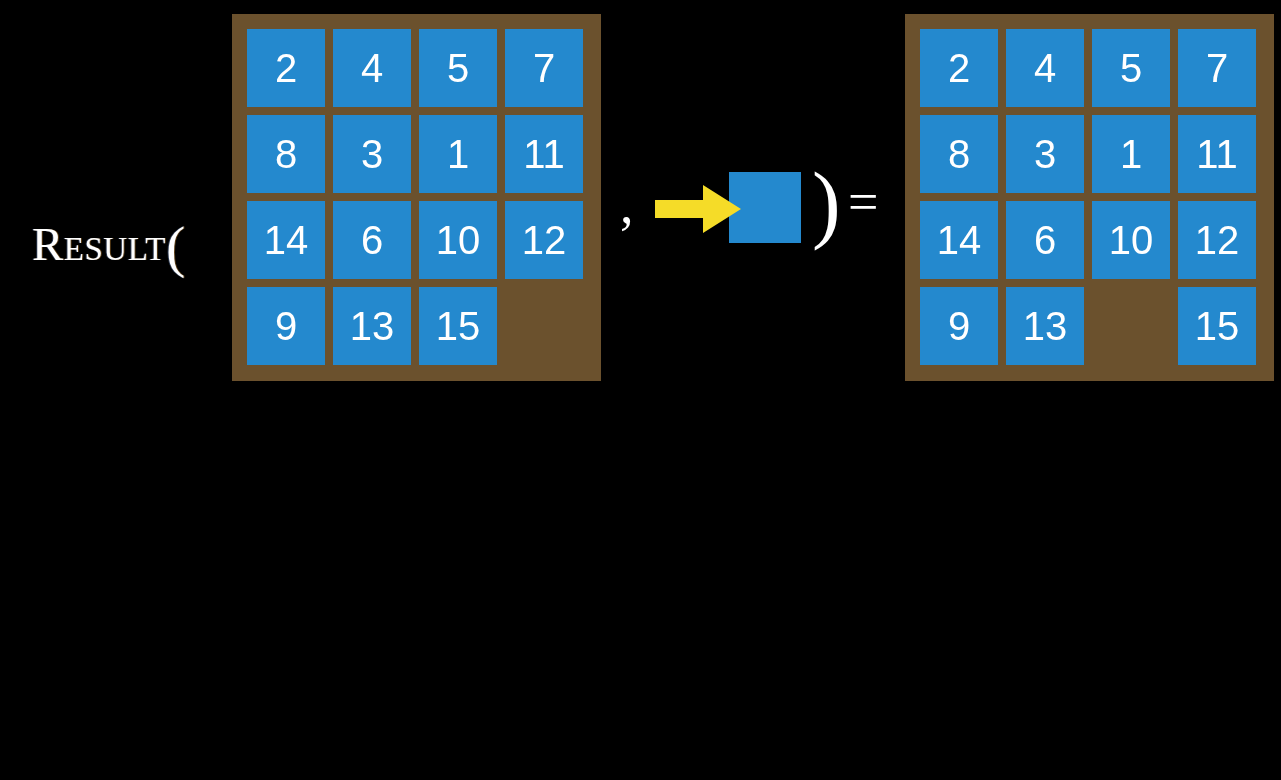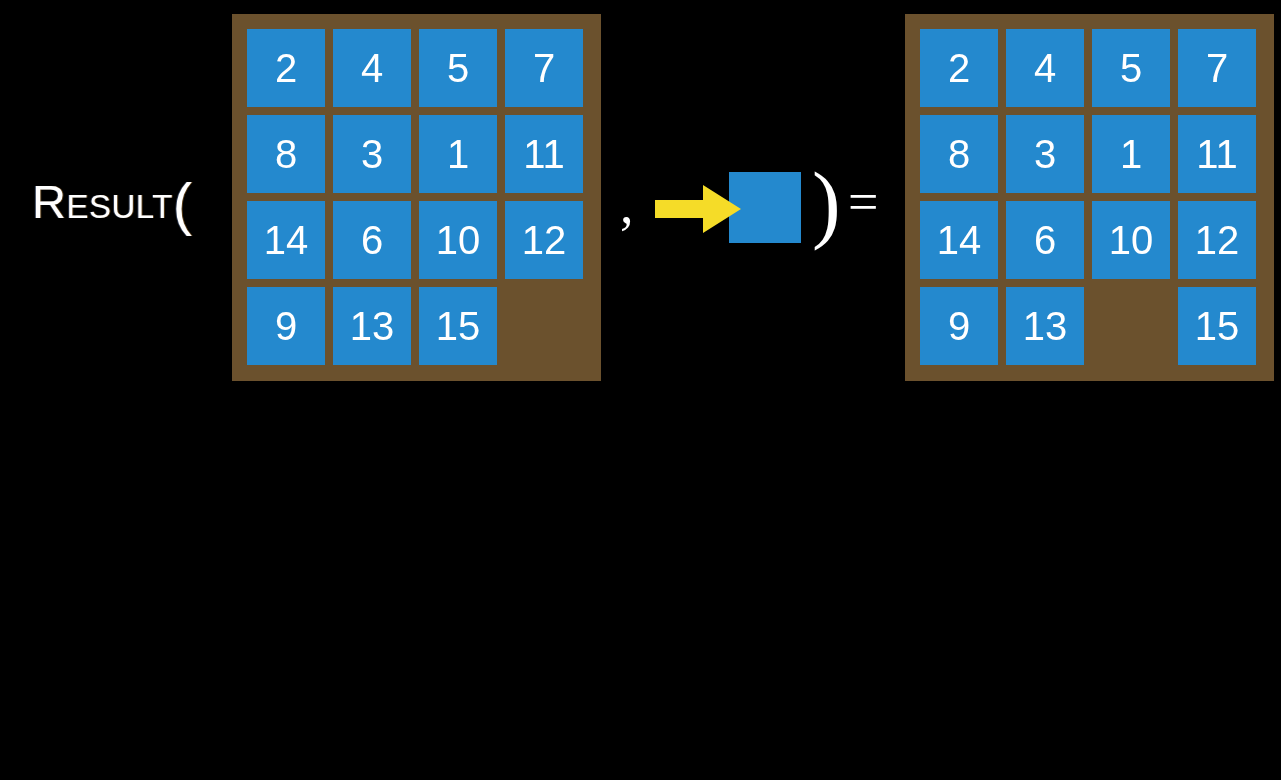--- a/index.html
+++ b/index.html
@@ -27,27 +27,28 @@
     width: 1281px;
     height: 390px;
   }
   .row-1 { top: 0; }
   .row-2 { top: 390px; }
 
   
   .result-label {
     position: absolute;
     color: #ffffff;
-    font-family: Liberation Sans, sans-serif;
+    font-family: Liberation Serif, serif;
     white-space: nowrap;
     line-height: 1;
     letter-spacing: 0.5px;
     font-variant: small-caps;
     font-size: 47px;
     text-shadow: 1px 0 0 rgba(160,110,40,0.55), -1px 0 0 rgba(90,120,170,0.45);
+    margin-top: 43px;
   }
   .result-label .paren {
     font-variant: normal;
     font-size: 58px;
     vertical-align: -6px;
   }
 
   
   .comma {
     position: absolute;

